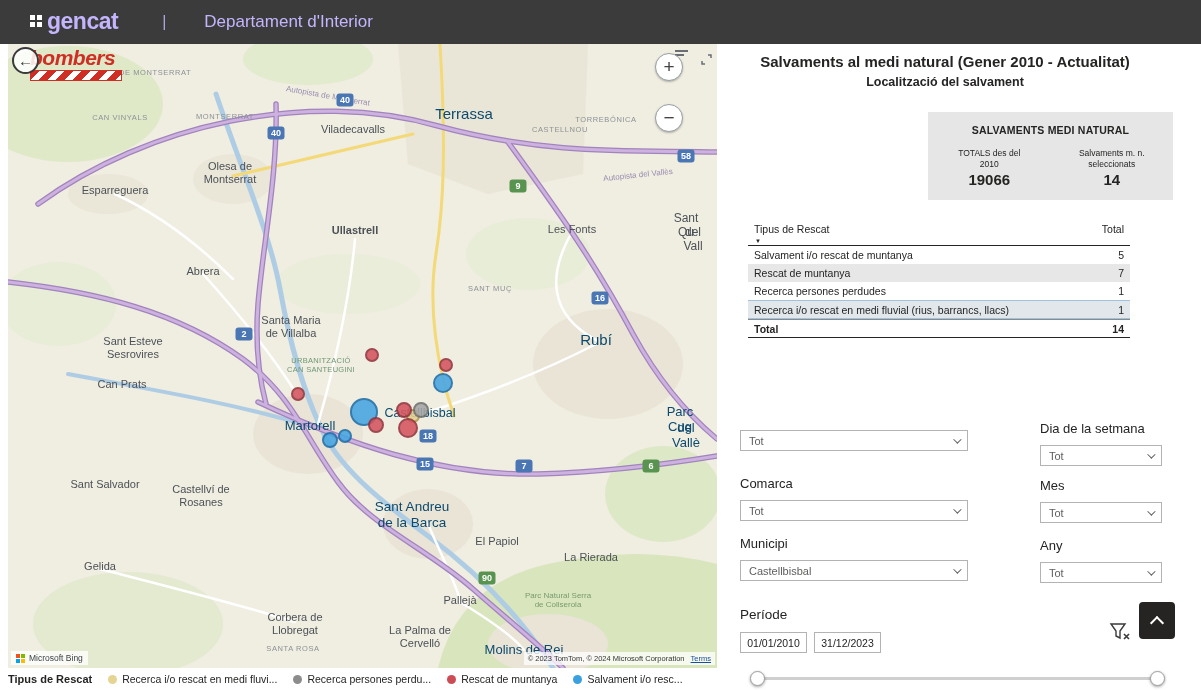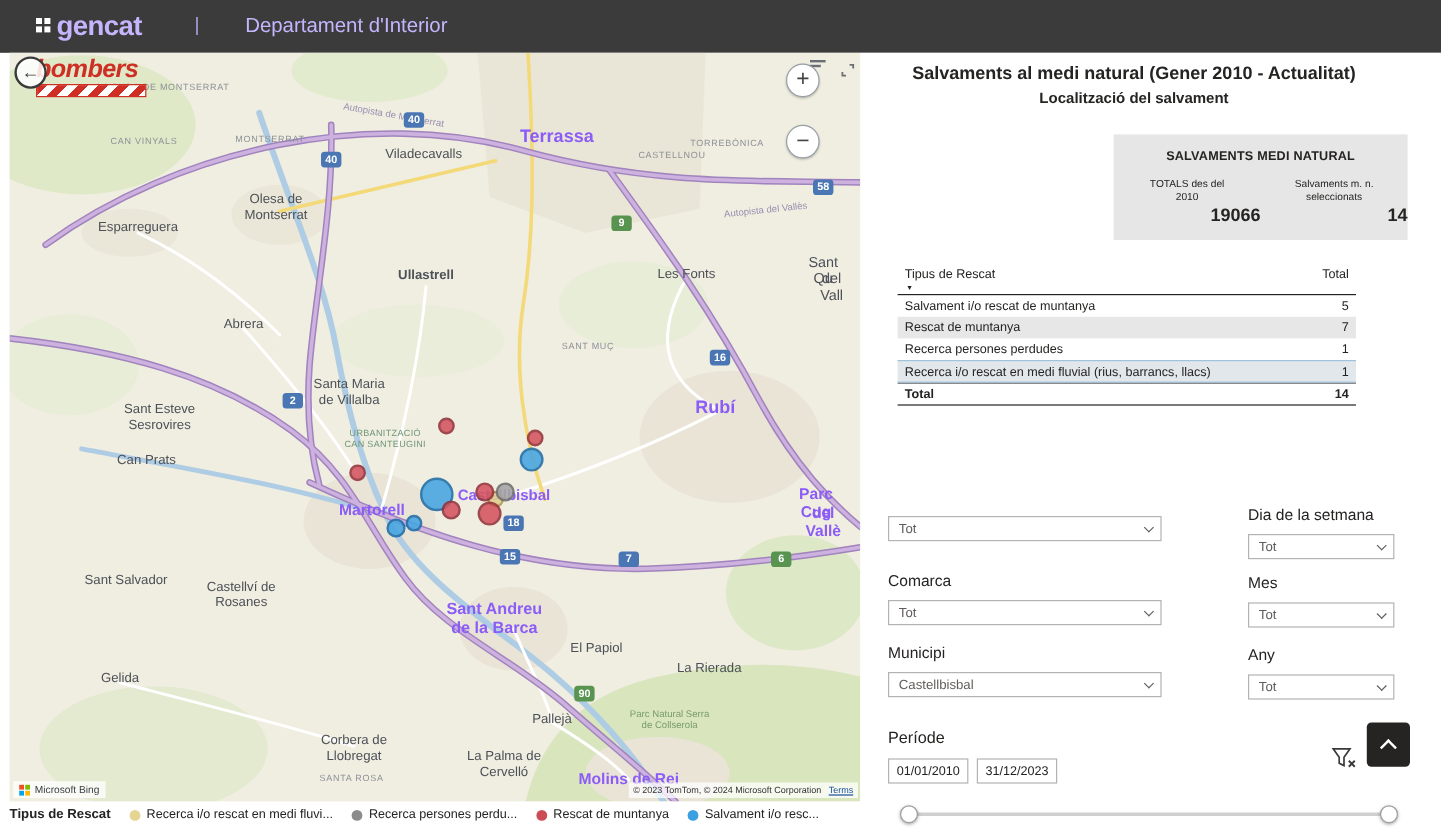--- a/index.html
+++ b/index.html
@@ -16,21 +16,21 @@
   .gencat-text { font-size:23px; font-weight:bold; letter-spacing:-0.5px; line-height:1.1; }
   .topbar-sep { margin-left:44px; font-size:16px; opacity:.85; font-weight:300; }
   .dept { margin-left:38px; font-size:17px; font-weight:400; }
 
   
   .map-wrap { position:absolute; left:8px; top:44px; width:709px; height:624px;
     background:#f0ede1; overflow:hidden; }
   .map-base { position:absolute; left:0; top:0; }
   .mlabel { position:absolute; transform:translate(-50%,-50%); color:#4c5157;
     font-size:11px; white-space:pre-line; text-align:center; line-height:1.15; }
-  .mlabel.city { color:#8b5cf6; font-weight:700; }
+  .mlabel.city { color:#0c4a6e; font-weight:400; }
   .mlabel.minor { font-size:7.5px; letter-spacing:.6px; color:#8d9197; }
   .mlabel.urban { font-size:7.5px; letter-spacing:.3px; color:#6f9775; }
   .mlabel.park  { font-size:8px; color:#7a9b6e; }
   .mlabel.road  { font-size:8px; color:#9a8fb0; white-space:nowrap; }
   .shield { position:absolute; transform:translate(-50%,-50%); min-width:17px; height:13px;
     line-height:13px; border-radius:3px; color:#fff; font-size:9px; font-weight:bold;
     text-align:center; padding:0 3px; }
   .shield.blue { background:#4a77b4; } .shield.green { background:#58944f; }
   .marker { position:absolute; border-radius:50%; transform:translate(-50%,-50%);
     opacity:.88; }
@@ -80,21 +80,21 @@
     font-size:15px; font-weight:bold; }
   .panel-subtitle { position:absolute; left:0; top:31px; width:456px; text-align:center;
     font-size:12.5px; font-weight:bold; }
   .summary { position:absolute; left:211px; top:68px; width:245px; height:88px;
     background:#e6e6e6; }
   .summary-header { text-align:center; font-size:10.5px; font-weight:bold;
     padding-top:12px; letter-spacing:.2px; }
   .summary-cols { display:flex; margin-top:12px; }
   .summary-col { flex:1; text-align:center; }
   .summary-label { font-size:8.5px; line-height:1.25; white-space:pre-line; }
-  .summary-value { font-size:15px; font-weight:bold; margin-top:2px;text-align:right; }
+  .summary-value { font-size:15px; font-weight:bold; margin-top:2px; }
 
   .rescue-table { position:absolute; left:31px; top:176px; width:382px; font-size:10.5px; }
   .thead { display:flex; justify-content:space-between; padding:3px 6px 10px 6px;
     border-bottom:1px solid #252423; position:relative; }
   .sort-arrow { position:absolute; left:7px; bottom:1px; font-size:6px; color:#252423; }
   .trow { display:flex; justify-content:space-between; padding:2.5px 6px; min-height:18px;
     align-items:center; }
   .trow.shade { background:#e7e7e7; }
   .trow.selected { background:#e2e7ec; border-top:1px solid #9fc3dc; border-bottom:1px solid #9fc3dc; }
   .trow.total { font-weight:bold; border-top:1px solid #8a8a8a; border-bottom:1px solid #252423; }

